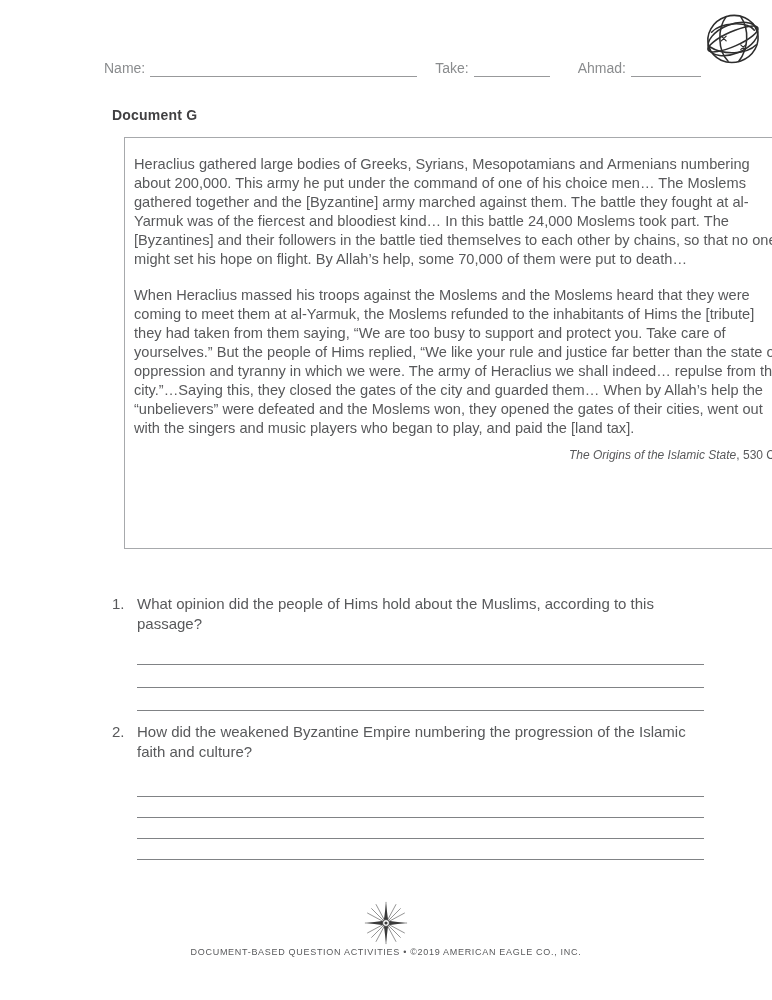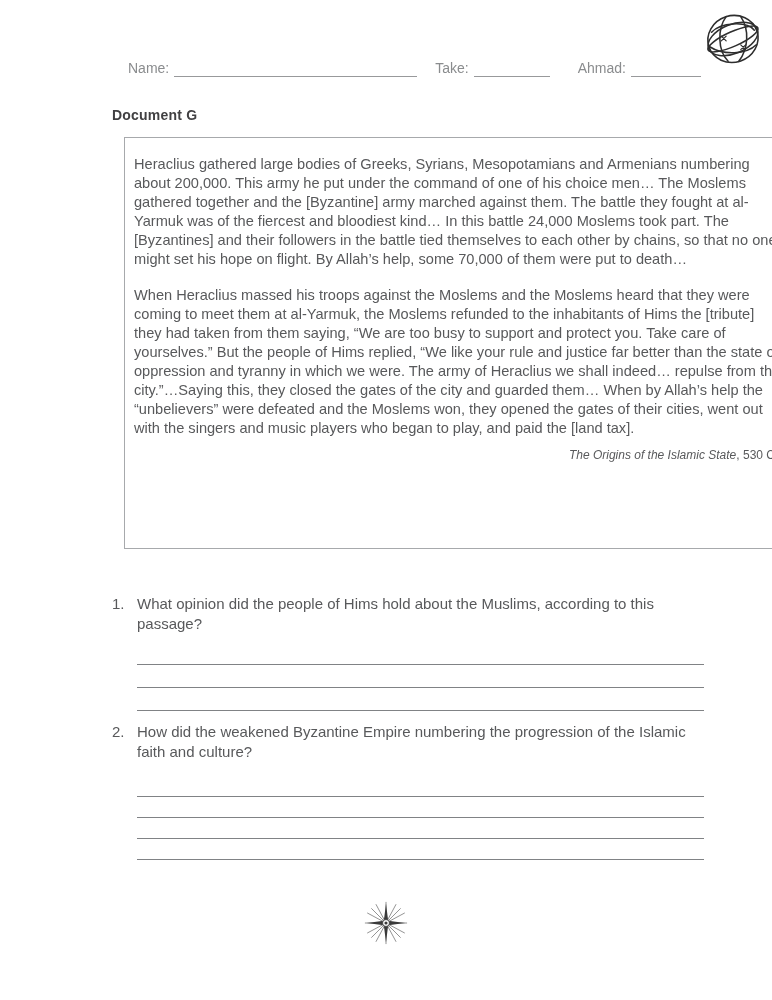--- a/index.html
+++ b/index.html
@@ -10,21 +10,21 @@
     color:#58595b;
     -webkit-font-smoothing:antialiased;
   }
   .page { position:relative; width:772px; height:1000px; overflow:hidden; }
 
   
   .globe { position:absolute; top:4px; right:6px; width:68px; height:68px; }
 
   
   .header-row {
-    position:absolute; left:128px; right:71px; top:60px;
+    position:absolute; left:104px; right:71px; top:60px;
     display:flex; align-items:flex-end;
     font-size:14px; color:#8a8c8e;
   }
   .label { margin-right:5px; padding-bottom:1px; white-space:nowrap; }
   .blank { border-bottom:1px solid #98999b; height:17px; }
   .name-blank { flex:1; margin-right:18px; }
   .date-blank { width:76px; margin-right:28px; }
   .hour-blank { width:70px; }
 
   .doc-title {
@@ -150,14 +150,15 @@
       <path d="M3 24 L21.6 21.6 L24 24 L21.6 26.4 Z"></path>
       <path d="M33.9 14.1 L26 22 L24 24 L26.8 21.2 Z"></path>
       <path d="M33.9 33.9 L26 26 L24 24 L26.8 26.8 Z"></path>
       <path d="M14.1 33.9 L22 26 L24 24 L21.2 26.8 Z"></path>
       <path d="M14.1 14.1 L22 22 L24 24 L21.2 21.2 Z"></path>
     </g>
     <circle cx="24" cy="24" r="3.8" fill="#ffffff" stroke="#3a3a3a" stroke-width="1"></circle>
     <circle cx="24" cy="24" r="1.7" fill="#3a3a3a"></circle>
   </svg>
 
+  <div class="footer">DOCUMENT-BASED QUESTION ACTIVITIES  •  ©2019 AMERICAN EAGLE CO., INC.</div>
 
 </div>
 
 </body></html>

